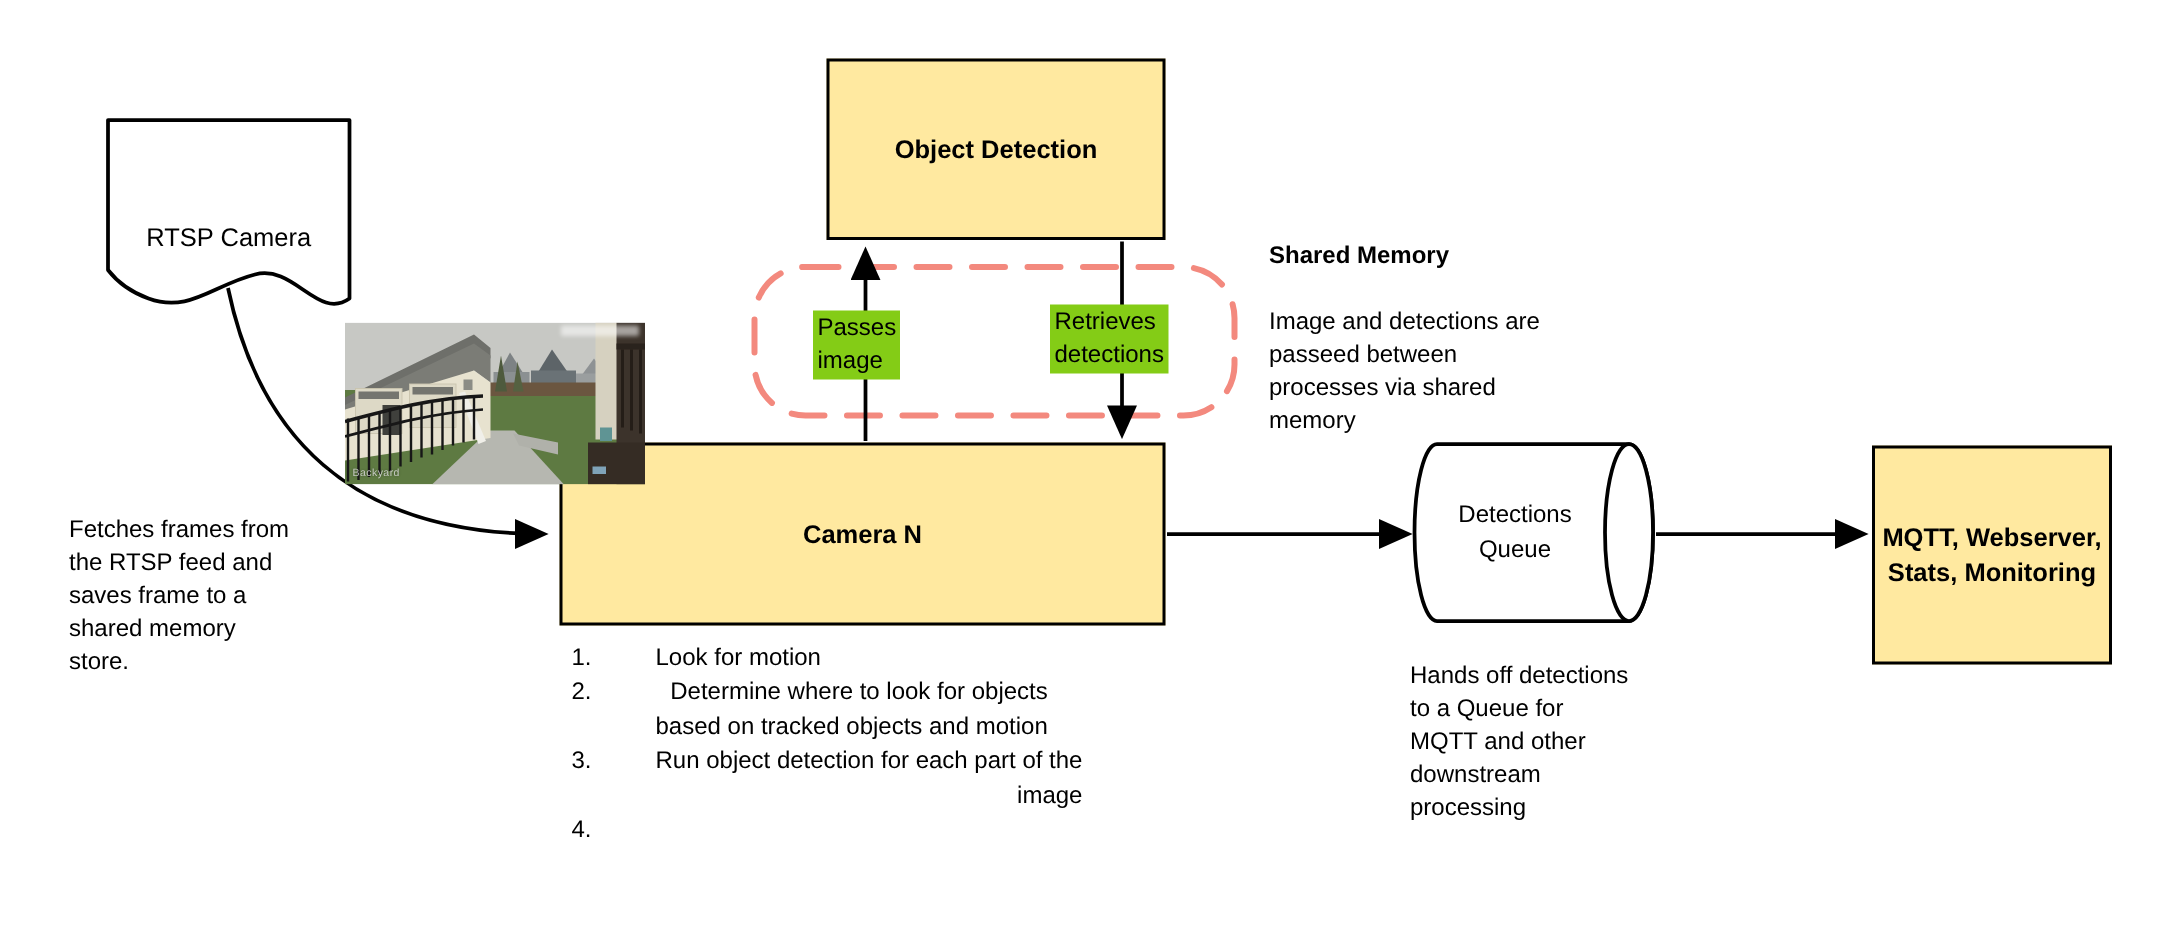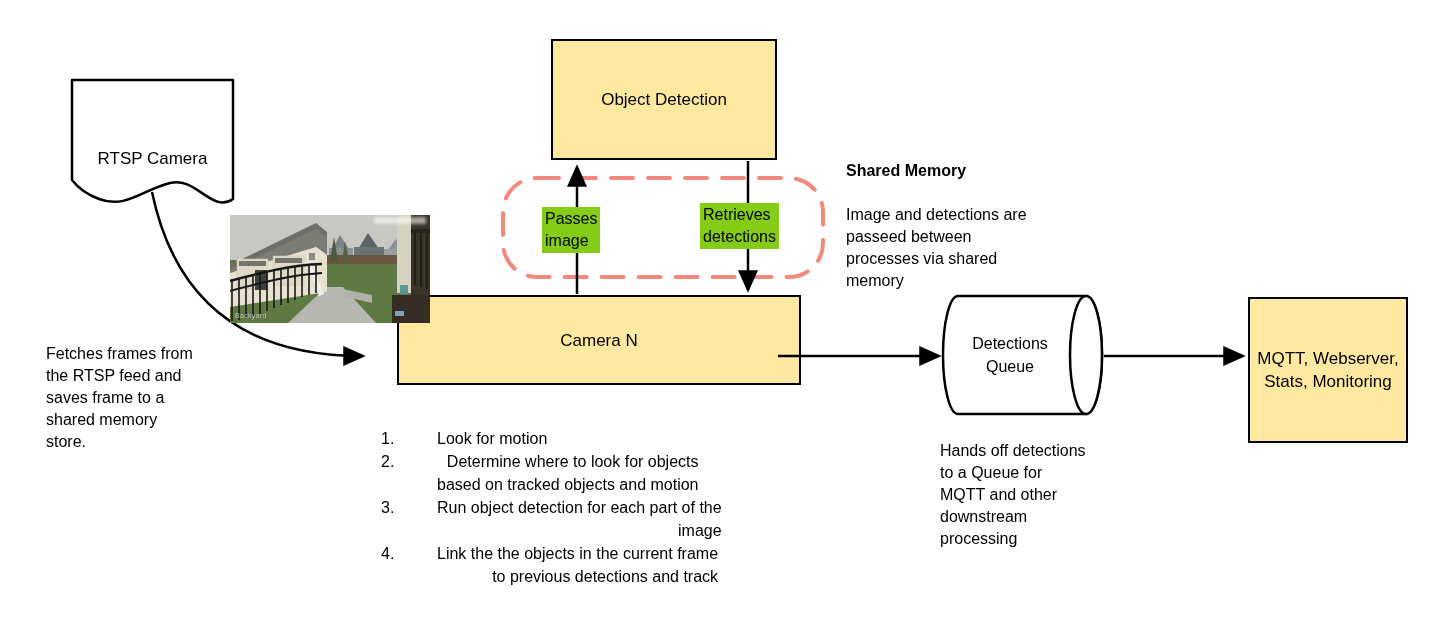--- a/index.html
+++ b/index.html
@@ -5,21 +5,21 @@
   * { margin:0; padding:0; box-sizing:border-box; }
   html,body { background:#ffffff; }
   body { font-family:"Liberation Sans", sans-serif; color:#000; }
   .canvas {
     position:relative; width:1448px; height:625px; background:#fff; overflow:hidden;
   }
   .layer-svg { position:absolute; left:0; top:0; z-index:2; pointer-events:none; }
   .node {
     position:absolute; background:#FFE9A0; border:2px solid #000;
     display:flex; flex-direction:column; align-items:center; justify-content:center;
-    text-align:center; z-index:1;
+    text-align:center; z-index:1;font-weight:bold;
   }
   .node-title { font-size:17px; line-height:23px; }
   .node-subtitle { font-size:17px; line-height:23px; font-style:italic; }
   .pre { white-space:pre-line; }
   .edge-label {
     position:absolute; z-index:3; background:#84cc16; font-size:16px; line-height:22px;
     white-space:pre-line; padding:1px 3px;
   }
   .note { position:absolute; z-index:3; font-size:16px; line-height:22px; white-space:pre-line; }
   .note-title { font-weight:bold; font-size:16px; line-height:22px; }
@@ -75,21 +75,21 @@
     <path d="M1104,356 H1242" fill="none" stroke="#000" stroke-width="2.5" marker-end="url(#arw)"></path>
   </svg>
 
   <div style="position:absolute; left:72px; top:80px; width:161px; height:100px; z-index:3;
               display:flex; align-items:center; justify-content:center; font-size:17px;margin-top:29px;">RTSP Camera</div>
 
   <div class="node" style="left:551px; top:39px; width:226px; height:121px;">
     <div class="node-title">Object Detection</div>
   </div>
 
-  <div class="node" style="left:373px; top:295px; width:404px; height:90px;margin-left:24px;">
+  <div class="node" style="left:373px; top:295px; width:404px; height:122px;">
     <div class="node-title">Camera N</div>
   </div>
 
   <div class="node" style="left:1248px; top:297px; width:160px; height:146px;">
     <div class="node-title pre">MQTT, Webserver,
 Stats, Monitoring</div>
   </div>
 
   <div class="queue-label">Detections
 Queue</div>
@@ -129,22 +129,20 @@
       <span class="step-text">Determine where to look for objects
 based on tracked objects and motion</span>
     </div>
     <div class="step">
       <span class="step-num">3.</span>
       <span class="step-text">Run object detection for each part of the
 image</span>
     </div>
     <div class="step">
       <span class="step-num">4.</span>
-      <span class="step-text">Link the the objects in the current frame
-to previous detections and track</span>
     </div>
   </div>
 
   <div class="snapshot">
     <svg width="200" height="108" viewBox="0 0 200 108">
 
       <rect x="0" y="0" width="200" height="60" fill="#c7c8c4"></rect>
 
       <rect x="0" y="45" width="200" height="63" fill="#5e7a42"></rect>
 

